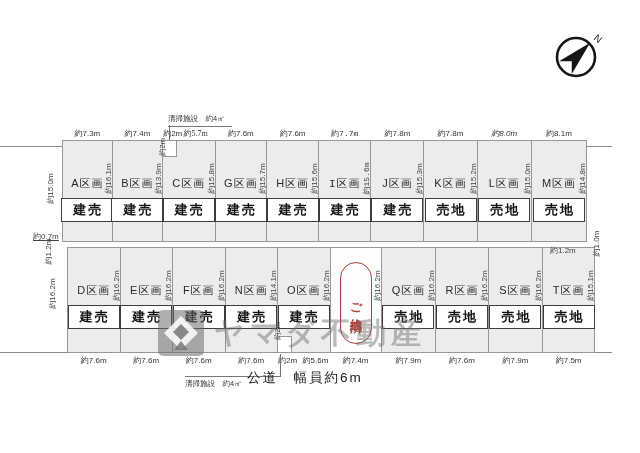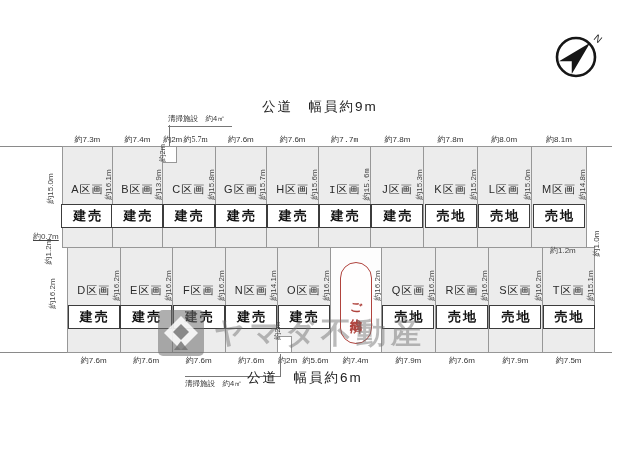--- a/index.html
+++ b/index.html
@@ -4,21 +4,21 @@
 <style>
   html,body{margin:0;padding:0;background:#fff;}
   .plan{position:relative;width:640px;height:453px;background:#ffffff;overflow:hidden;
         font-family:"Liberation Sans", sans-serif;color:#222;}
   
   .hline{position:absolute;height:0;border-top:1px solid #8a8a8a;}
   #line-top{left:0;top:146px;width:612px;}
   #line-bottom{left:0;top:352px;width:612px;}
   
   .lot-row{position:absolute;display:flex;}
-  #row-north{left:62px;top:146px;width:525px;height:102px;}
+  #row-north{left:62px;top:140px;width:525px;height:102px;}
   #row-south{left:67px;top:247px;width:528px;height:106px;}
   .lot{position:relative;flex-basis:0;background:#ececec;border:1px solid #979797;border-left:none;}
   .lot:first-child{border-left:1px solid #979797;}
   .lot.sold{background:#fdfdfd;}
   .lot-name{position:absolute;top:35px;left:0;width:100%;text-align:center;
             font-size:11px;letter-spacing:1px;color:#2a2a2a;white-space:nowrap;}
   .status{position:absolute;top:57px;left:50%;transform:translateX(-50%);
           background:#fff;border:1px solid #3c3c3c;padding:2px 9px 2px 11px;
           font-size:13px;font-weight:bold;letter-spacing:2px;white-space:nowrap;color:#111;}
   .meas{position:absolute;left:0;width:100%;display:flex;font-size:8px;color:#333;}
@@ -72,21 +72,20 @@
 <div class="plan">
 
   <svg class="compass" width="56" height="56" viewBox="0 0 56 56">
     <circle cx="27" cy="31" r="19" fill="none" stroke="#161616" stroke-width="2.6"></circle>
     <g transform="rotate(45 27 31)">
       <polygon points="27,11 18,46 27,37 36,46" fill="#161616"></polygon>
     </g>
     <text x="44" y="13" font-size="10" fill="#161616" transform="rotate(40 44 13)">N</text>
   </svg>
 
-  <div class="road-label" id="road-top">公道　幅員約9m</div>
 
   <div class="facility-note" id="note-top">清掃施設　約4㎡</div>
   <div id="note-top-conn"></div>
 
   <div class="hline" id="line-top"></div>
   <div class="hline" id="line-bottom"></div>
 
   <div class="lot-row" id="row-north">
       <div class="lot" style="flex-grow: 7.3;">
         <div class="meas meas-top">
@@ -150,21 +149,21 @@
       <div class="lot" style="flex-grow: 7.8;">
         <div class="meas meas-top">
           <span class="meas-seg" style="width: 100%;">約7.8m</span>
         </div>
         <div class="lot-name">K区画</div>
         <div class="status">売地</div>
         <div class="side">約15.2m</div>
       </div>
       <div class="lot" style="flex-grow: 8;">
         <div class="meas meas-top">
-          <span class="meas-seg" style="width: 100%;">約8.0m</span>
+          <span class="meas-seg" style="width: 100%; font-style: italic;">約8.0m</span>
         </div>
         <div class="lot-name">L区画</div>
         <div class="status">売地</div>
         <div class="side">約15.0m</div>
       </div>
       <div class="lot" style="flex-grow: 8.1;">
         <div class="meas meas-top">
           <span class="meas-seg" style="width: 100%;">約8.1m</span>
         </div>
         <div class="lot-name">M区画</div>

